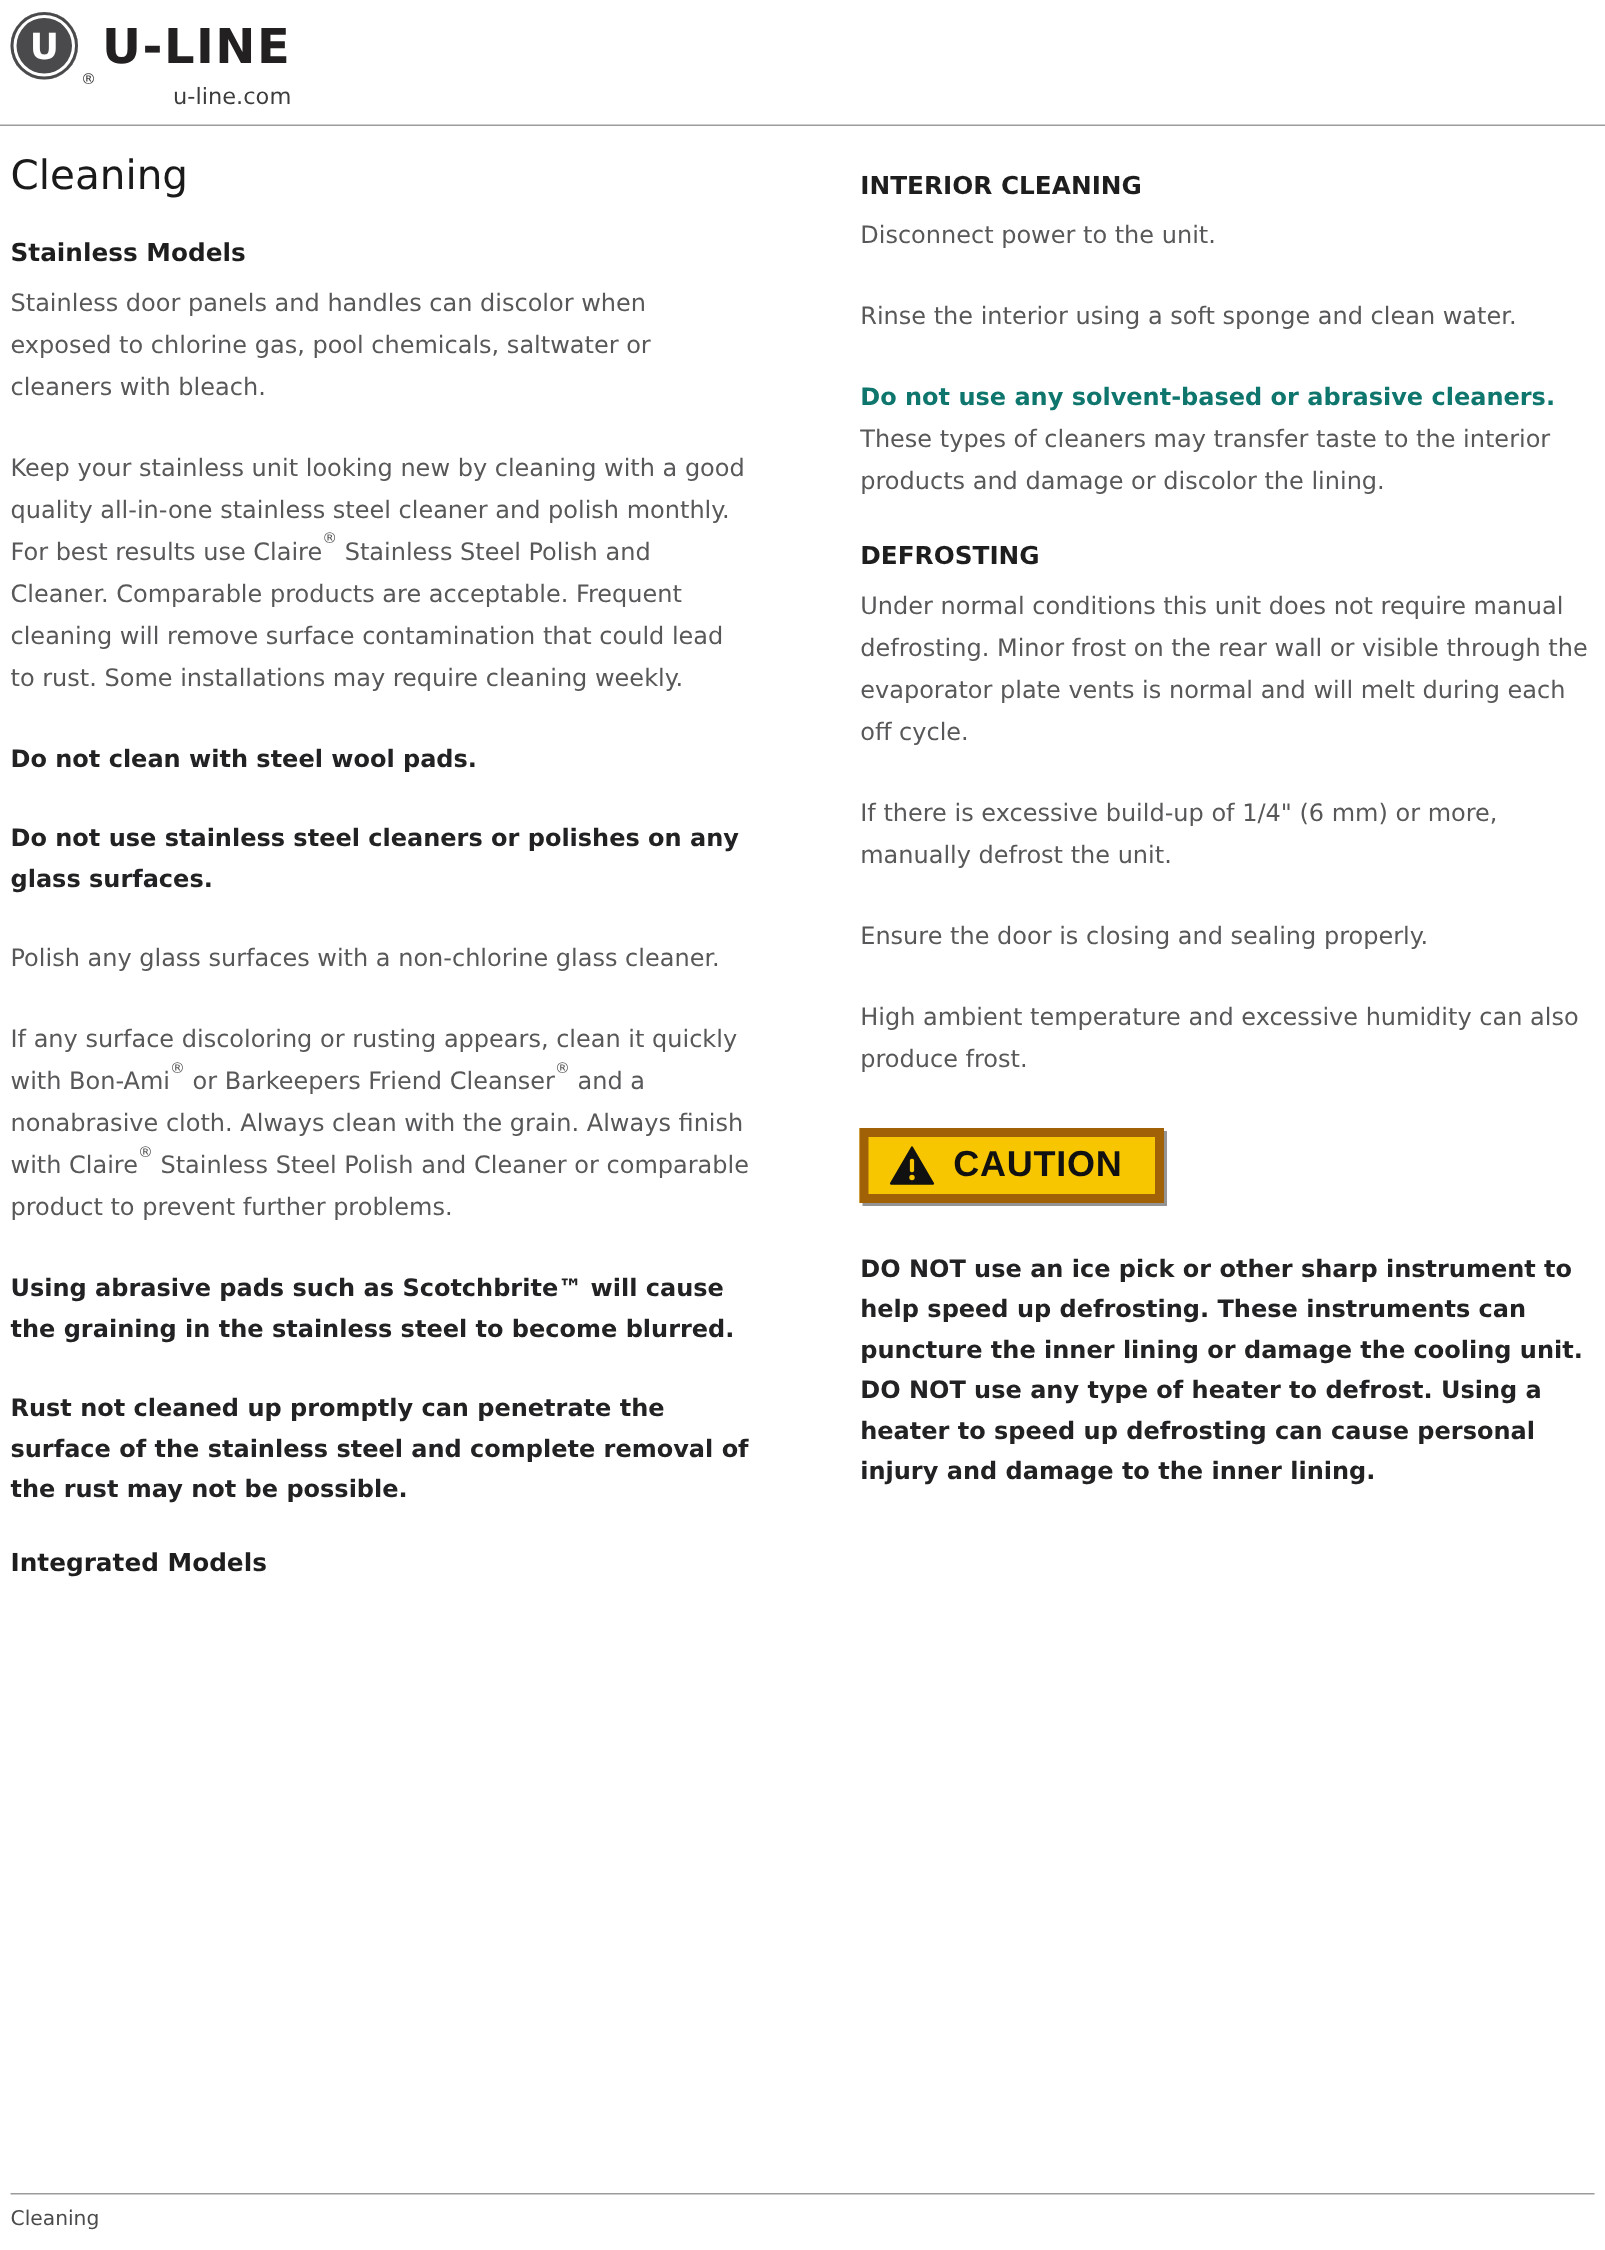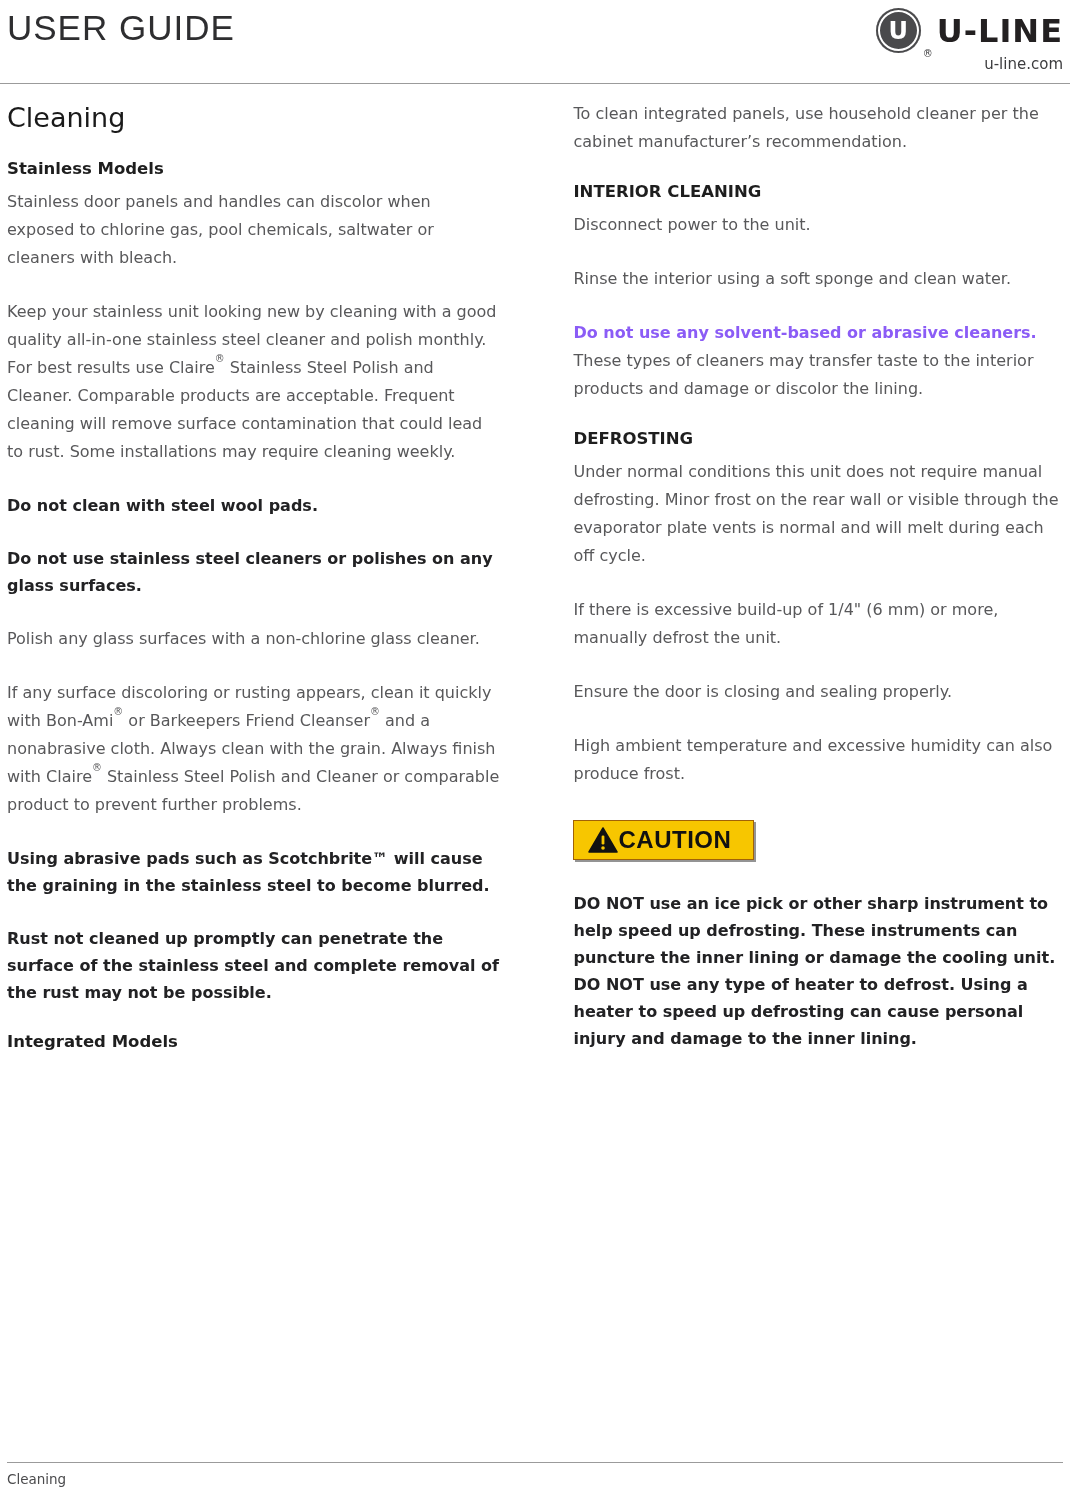--- a/index.html
+++ b/index.html
@@ -77,29 +77,29 @@
     color:var(--body-text);
     margin:0 0 26px 0;
   }
   .warn-p{
     font-size:16px;
     line-height:27px;
     font-weight:700;
     color:#222224;
     margin:0 0 26px 0;
   }
-  .body-p b{color:#8b5cf6;font-weight:700;text-align:right;}
+  .body-p b{color:#0f766e;font-weight:700;text-align:right;}
   sup{font-size:0.62em;position:relative;top:-0.45em;line-height:0;}
   
   .caution-box{
     display:inline-flex;
     align-items:center;
-    gap:0;
+    gap:12px;
     background:var(--caution-bg);
-    border:1px solid #a16207;
+    border:6px solid #a16207;
     box-shadow:2px 2px 0 rgba(60,60,60,.55);
     padding:5px 22px 5px 14px;
     margin:6px 0 30px 0;
   }
   .caution-label{
     font-size:24px;
     font-weight:700;
     color:#111111;
     letter-spacing:0.5px;
     font-family:"Liberation Sans","DejaVu Sans",sans-serif;
@@ -113,21 +113,20 @@
   }
   .footer-rule{border:none;border-top:1px solid var(--rule);margin:0 0 8px 0;}
   .footer-label{font-size:13.5px;color:#4B4B4D;}
 </style>
 </head>
 <body>
 
 <div class="page">
 
   <header class="header">
-    <h1 class="header-title">USER GUIDE</h1>
     <div class="logo">
       <div class="logo-row">
         <div class="logo-mark">
           <span>U</span>
         </div>
         <span class="logo-reg">®</span>
         <span class="logo-brand">U-LINE</span>
       </div>
       <div class="logo-site">u-line.com</div>
     </div>
@@ -152,21 +151,20 @@
 
       <p class="body-p">If any surface discoloring or rusting appears, clean it quickly with Bon-Ami<sup>®</sup> or Barkeepers Friend Cleanser<sup>®</sup> and a nonabrasive cloth. Always clean with the grain. Always finish with Claire<sup>®</sup> Stainless Steel Polish and Cleaner or comparable product to prevent further problems.</p>
 
       <p class="warn-p">Using abrasive pads such as Scotchbrite™ will cause the graining in the stainless steel to become blurred.</p>
       <p class="warn-p">Rust not cleaned up promptly can penetrate the surface of the stainless steel and complete removal of the rust may not be possible.</p>
 
       <h3 class="section-heading">Integrated Models</h3>
     </section>
 
     <section class="col-right">
-      <p class="body-p">To clean integrated panels, use household cleaner per the cabinet manufacturer’s recommendation.</p>
 
       <h3 class="section-heading">INTERIOR CLEANING</h3>
       <p class="body-p">Disconnect power to the unit.</p>
       <p class="body-p">Rinse the interior using a soft sponge and clean water.</p>
 
       <p class="body-p"><b>Do not use any solvent-based or abrasive cleaners.</b><span> These types of cleaners may transfer taste to the interior products and damage or discolor the lining.</span></p>
 
       <h3 class="section-heading">DEFROSTING</h3>
       <p class="body-p">Under normal conditions this unit does not require manual defrosting. Minor frost on the rear wall or visible through the evaporator plate vents is normal and will melt during each off cycle.</p>
       <p class="body-p">If there is excessive build-up of 1/4" (6 mm) or more, manually defrost the unit.</p>

